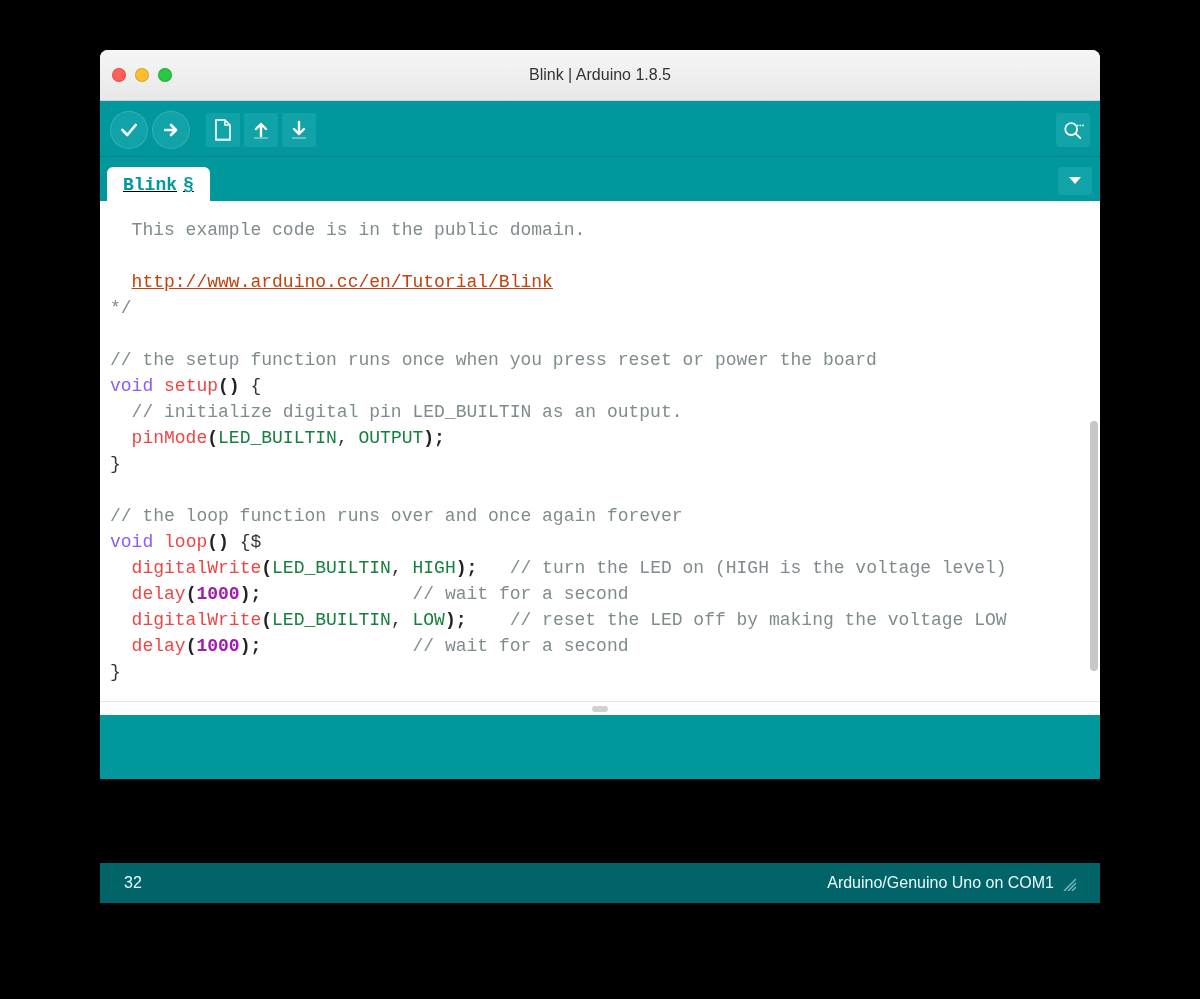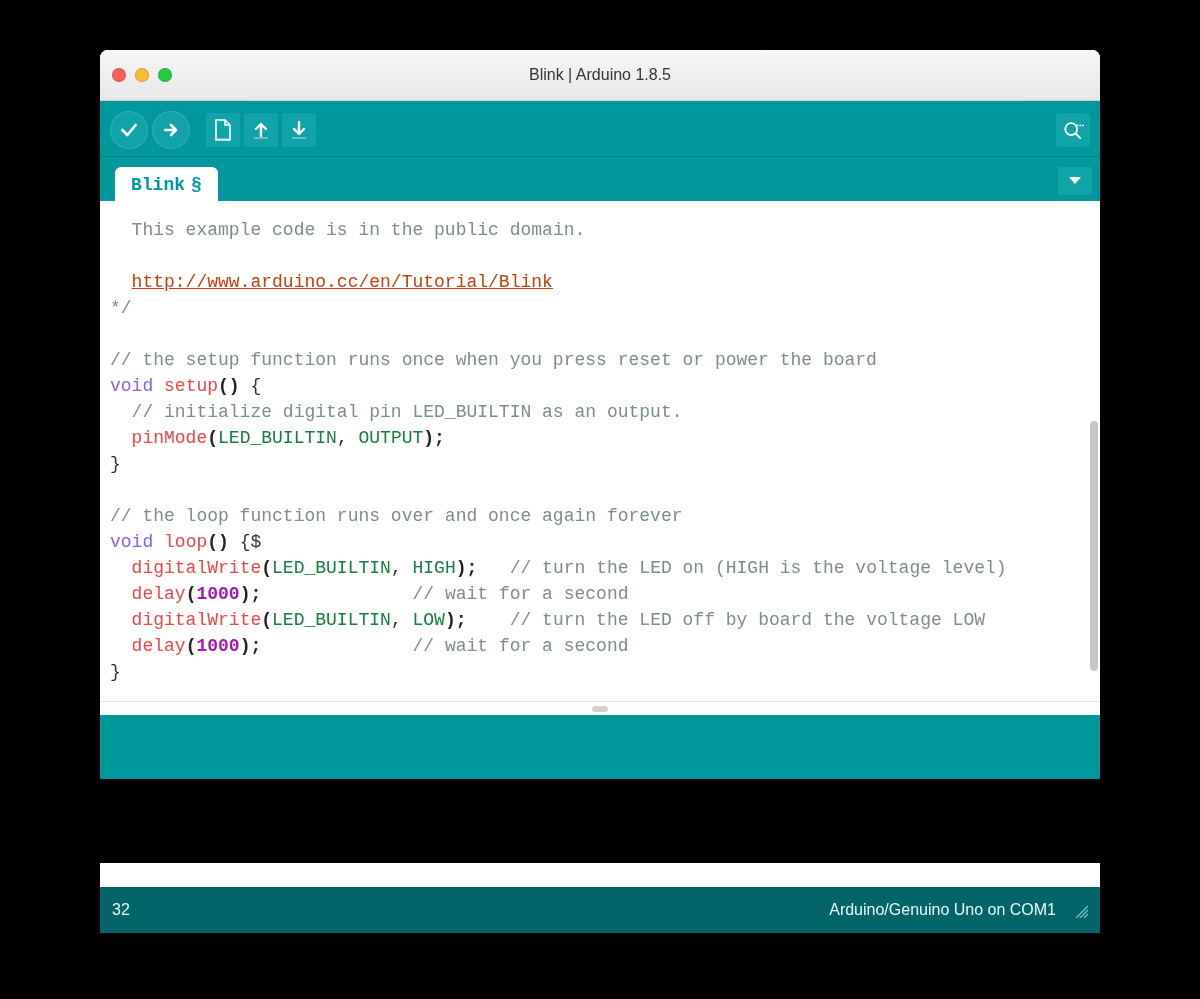--- a/index.html
+++ b/index.html
@@ -79,22 +79,23 @@
     background: #12a3a9;
     border-radius: 4px;
     width: 34px; height: 34px;
   }
   
   .tabbar {
     background: #00979d;
     height: 44px;
     display: flex;
     align-items: flex-end;
-    padding: 0 15px;
-    position: relative;
+    padding: 0 7px;
+    position: relative;
+    text-decoration: underline;
   }
   .tab {
     background: #fff;
     border-radius: 6px 6px 0 0;
     padding: 8px 16px 6px 16px;
     font-family: "Menlo","Consolas","Courier New",monospace;
     font-size: 18px;
     color: #00979d;
     font-weight: 600;
     display: inline-flex;
@@ -151,30 +152,29 @@
   }
   .console {
     background: #00979d;
     height: 64px;
   }
   
   .gap { background:#000; height: 84px; }
   
   .statusbar {
     background: #006468;
-    height: 46px;
-    display: flex;
-    align-items: center;
-    padding: 0 12px;
+    height: 40px;
+    display: flex;
+    align-items: center;
+    padding: 0 24px;
     color: #eafcfc;
     font-size: 16px;
     justify-content: space-between;
-    margin-top: 24px;
-  }
-  .statusbar .right { display: flex; align-items: center; gap: 16px; }
+  }
+  .statusbar .right { display: flex; align-items: center; gap: 6px; }
   .resize-grip svg { display: block; opacity: 0.7; }
 </style>
 </head>
 <body>
 
 <div class="window">
 
   <div class="titlebar">
     <div class="traffic">
       <div class="dot red"></div>
@@ -248,21 +248,21 @@
 <span class="cmt">// the setup function runs once when you press reset or power the board</span>
 <span class="kw">void</span> <span class="fn">setup</span><span class="paren">()</span><span> {</span>
 <span class="cmt">  // initialize digital pin LED_BUILTIN as an output.</span>
   <span class="fn">pinMode</span><span class="paren">(</span><span class="const">LED_BUILTIN</span><span>, </span><span class="const">OUTPUT</span><span class="paren">);</span>
 <span>}</span>
 <span> </span>
 <span class="cmt">// the loop function runs over and once again forever</span>
 <span class="kw">void</span> <span class="fn">loop</span><span class="paren">()</span><span> {$</span>
   <span class="fn">digitalWrite</span><span class="paren">(</span><span class="const">LED_BUILTIN</span><span>, </span><span class="const">HIGH</span><span class="paren">);</span><span class="cmt">   // turn the LED on (HIGH is the voltage level)</span>
   <span class="fn">delay</span><span class="paren">(</span><span class="num">1000</span><span class="paren">);</span><span class="cmt">              // wait for a second</span>
-  <span class="fn">digitalWrite</span><span class="paren">(</span><span class="const">LED_BUILTIN</span><span>, </span><span class="const">LOW</span><span class="paren">);</span><span class="cmt">    // turn the LED off by board the voltage LOW</span>
+  <span class="fn">digitalWrite</span><span class="paren">(</span><span class="const">LED_BUILTIN</span><span>, </span><span class="const">LOW</span><span class="paren">);</span><span class="cmt">    // reset the LED off by making the voltage LOW</span>
   <span class="fn">delay</span><span class="paren">(</span><span class="num">1000</span><span class="paren">);</span><span class="cmt">              // wait for a second</span>
 <span>}</span></div>
     <div class="scrollbar"></div>
   </div>
 
   <div class="splitter-grip">
     <div class="grip"></div>
   </div>
 
   <div class="console"></div>

